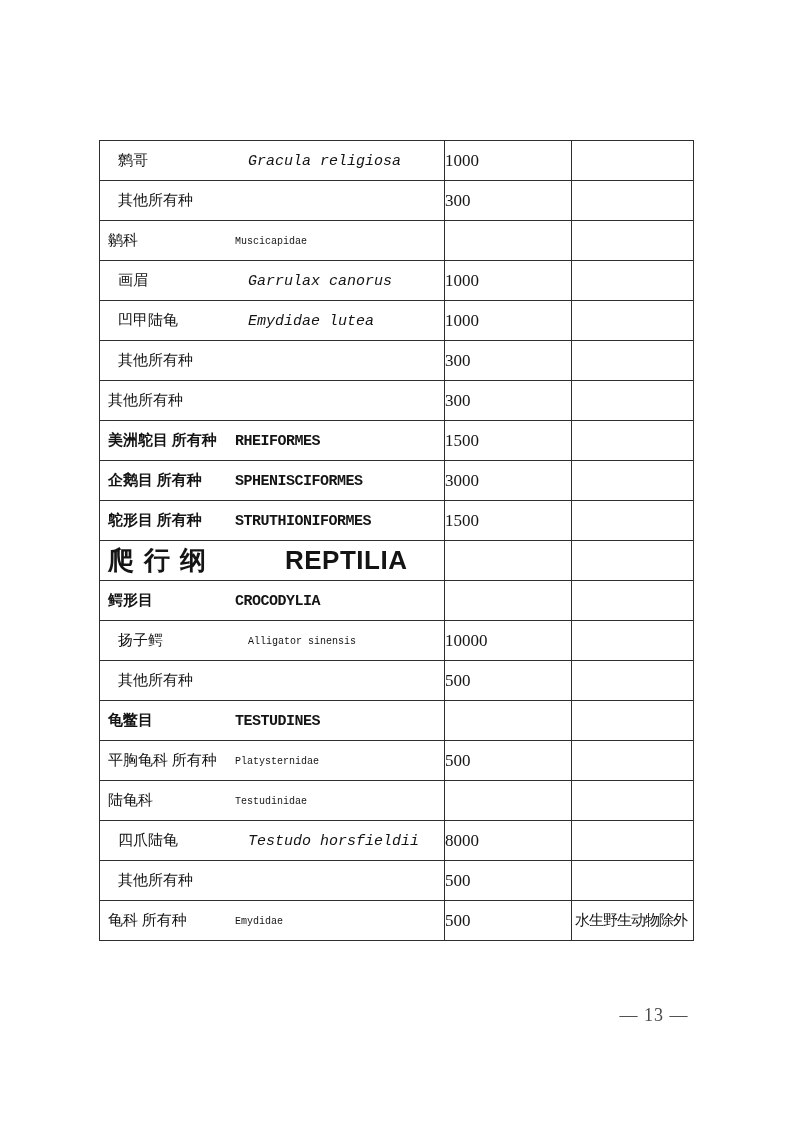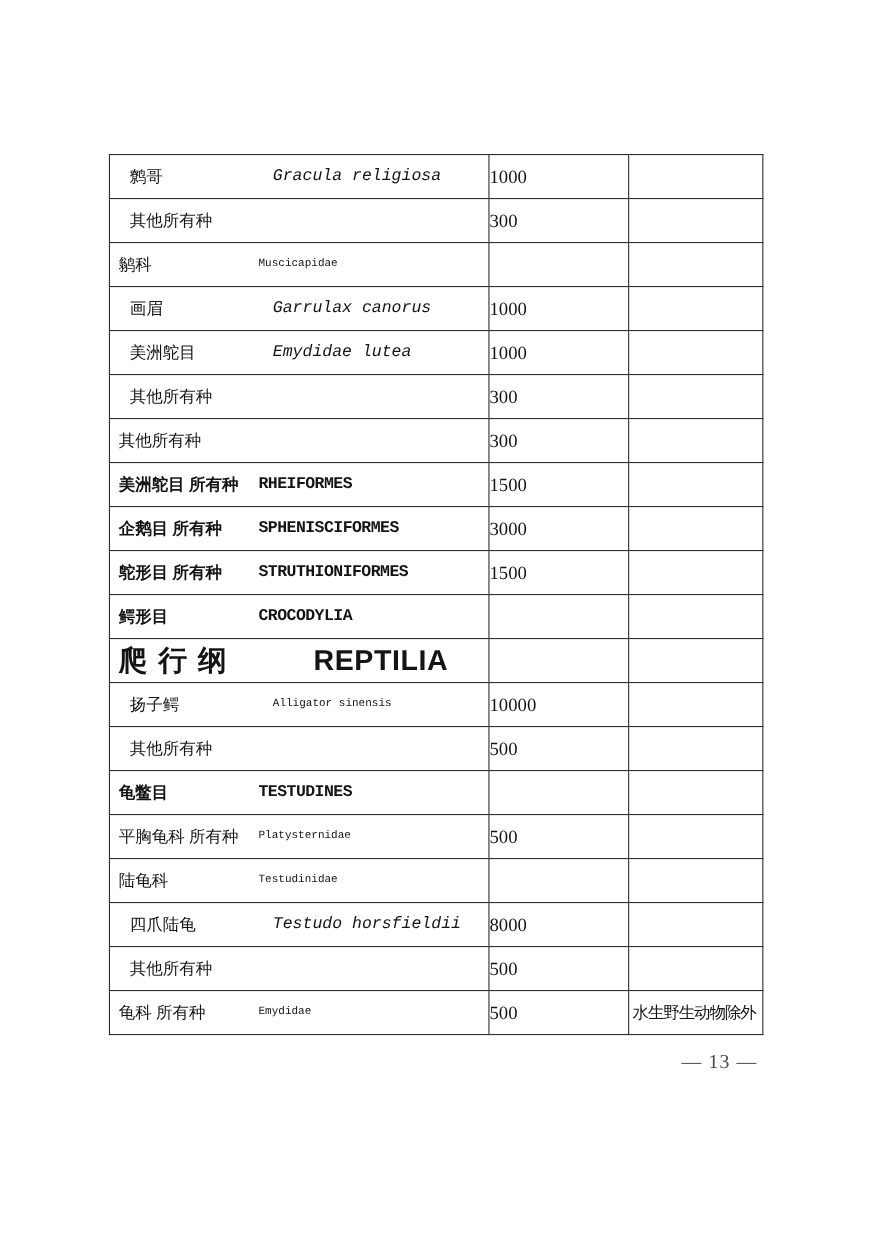--- a/index.html
+++ b/index.html
@@ -64,21 +64,21 @@
   td.value {
     font-size: 17px;
   }
   td.note {
     font-size: 15px;
     padding: 0 3px;
     letter-spacing: -1px;
   }
   .page-number {
     position: absolute;
-    top: 955px;
+    top: 1005px;
     left: 604px;
     width: 100px;
     text-align: center;
     font-size: 18px;
     color: #4a4a4a;
     letter-spacing: 1px;
   }
 </style>
 </head>
 <body>
@@ -104,21 +104,21 @@
         <td class="name"><span class="cn">鹟科</span><span class="latin">Muscicapidae</span></td>
         <td class="value"></td>
         <td class="note"></td>
       </tr>
       <tr class="row indent italic">
         <td class="name"><span class="cn">画眉</span><span class="latin">Garrulax canorus</span></td>
         <td class="value">1000</td>
         <td class="note"></td>
       </tr>
       <tr class="row indent italic">
-        <td class="name"><span class="cn">美洲鸵目</span><span class="latin">Emydidae lutea</span></td>
+        <td class="name"><span class="cn">凹甲陆龟</span><span class="latin">Emydidae lutea</span></td>
         <td class="value">1000</td>
         <td class="note"></td>
       </tr>
       <tr class="row indent">
         <td class="name"><span class="cn">其他所有种</span></td>
         <td class="value">300</td>
         <td class="note"></td>
       </tr>
       <tr class="row">
         <td class="name"><span class="cn">其他所有种</span></td>
@@ -133,27 +133,27 @@
       <tr class="row bold">
         <td class="name"><span class="cn">企鹅目 所有种</span><span class="latin">SPHENISCIFORMES</span></td>
         <td class="value">3000</td>
         <td class="note"></td>
       </tr>
       <tr class="row bold">
         <td class="name"><span class="cn">鸵形目 所有种</span><span class="latin">STRUTHIONIFORMES</span></td>
         <td class="value">1500</td>
         <td class="note"></td>
       </tr>
-      <tr class="row bold">
-        <td class="name"><span class="cn">鳄形目</span><span class="latin">CROCODYLIA</span></td>
+      <tr class="row bold big">
+        <td class="name"><span class="cn">爬行纲</span><span class="latin">REPTILIA</span></td>
         <td class="value"></td>
         <td class="note"></td>
       </tr>
-      <tr class="row bold big">
-        <td class="name"><span class="cn">爬行纲</span><span class="latin">REPTILIA</span></td>
+      <tr class="row bold">
+        <td class="name"><span class="cn">鳄形目</span><span class="latin">CROCODYLIA</span></td>
         <td class="value"></td>
         <td class="note"></td>
       </tr>
       <tr class="row indent">
         <td class="name"><span class="cn">扬子鳄</span><span class="latin">Alligator sinensis</span></td>
         <td class="value">10000</td>
         <td class="note"></td>
       </tr>
       <tr class="row indent">
         <td class="name"><span class="cn">其他所有种</span></td>

